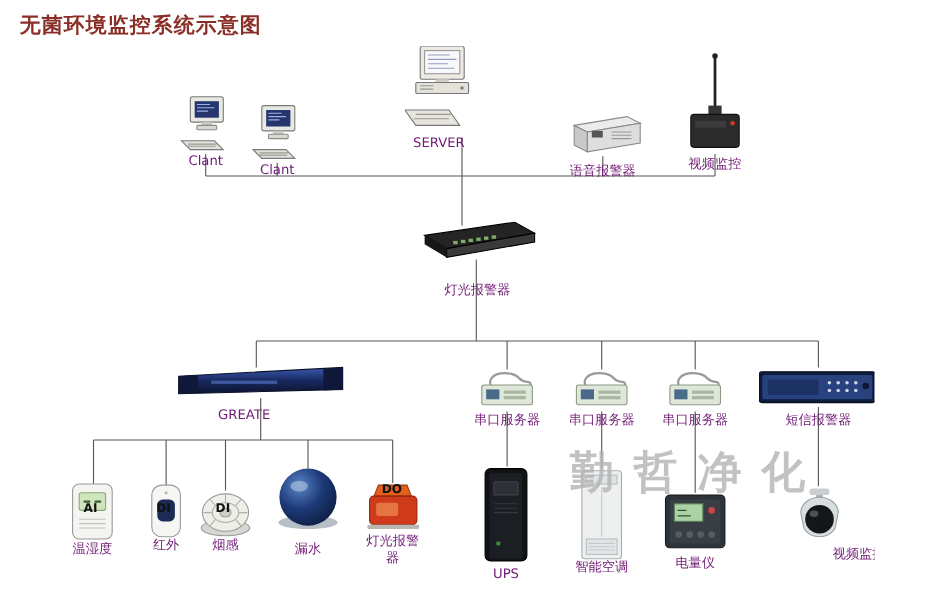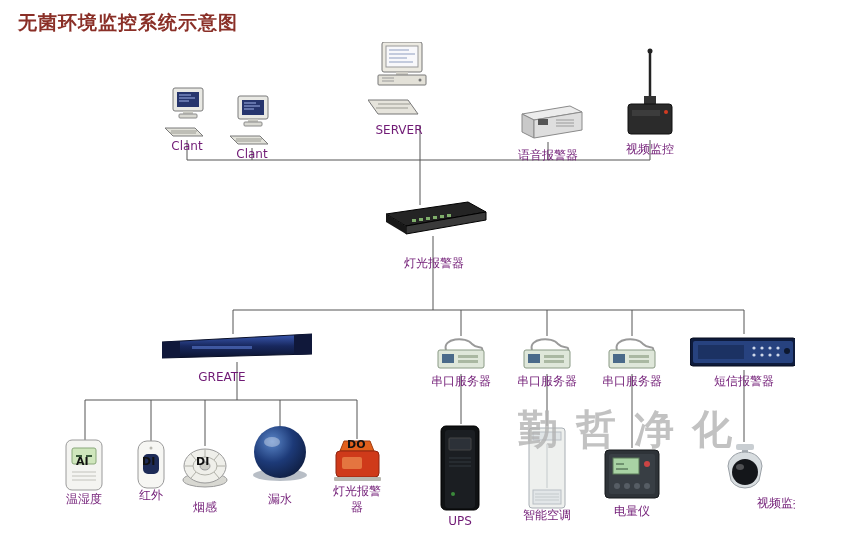--- a/index.html
+++ b/index.html
@@ -221,21 +221,21 @@
           <line x1="10" y1="10" x2="15" y2="16"></line>
         <line x1="38" y1="10" x2="33" y2="16"></line>
           <line x1="4" y1="22" x2="12" y2="22"></line>
         <line x1="44" y1="22" x2="36" y2="22"></line>
           <line x1="10" y1="34" x2="15" y2="28"></line>
         <line x1="38" y1="34" x2="33" y2="28"></line>
       </g>
       <ellipse cx="24" cy="22" rx="5" ry="4" fill="#cfcfc8" stroke="#9a9a9a"></ellipse>
     </svg>
   </div>
-  <div class="lbl" style="left:179px;top:500px;width:52px">烟感</div>
+  <div class="lbl" style="left:179px;top:488px;width:52px">烟感</div>
 
   <div class="dev" style="left:250px;top:424px">
     <svg width="60" height="58" viewBox="0 0 60 58">
       <defs>
         <radialGradient id="wl" cx="0.35" cy="0.3" r="0.9">
           <stop offset="0" stop-color="#5a86c8"></stop>
             <stop offset="0.45" stop-color="#1d3a78"></stop>
           <stop offset="1" stop-color="#0a142e"></stop>
         </radialGradient>
       </defs>

